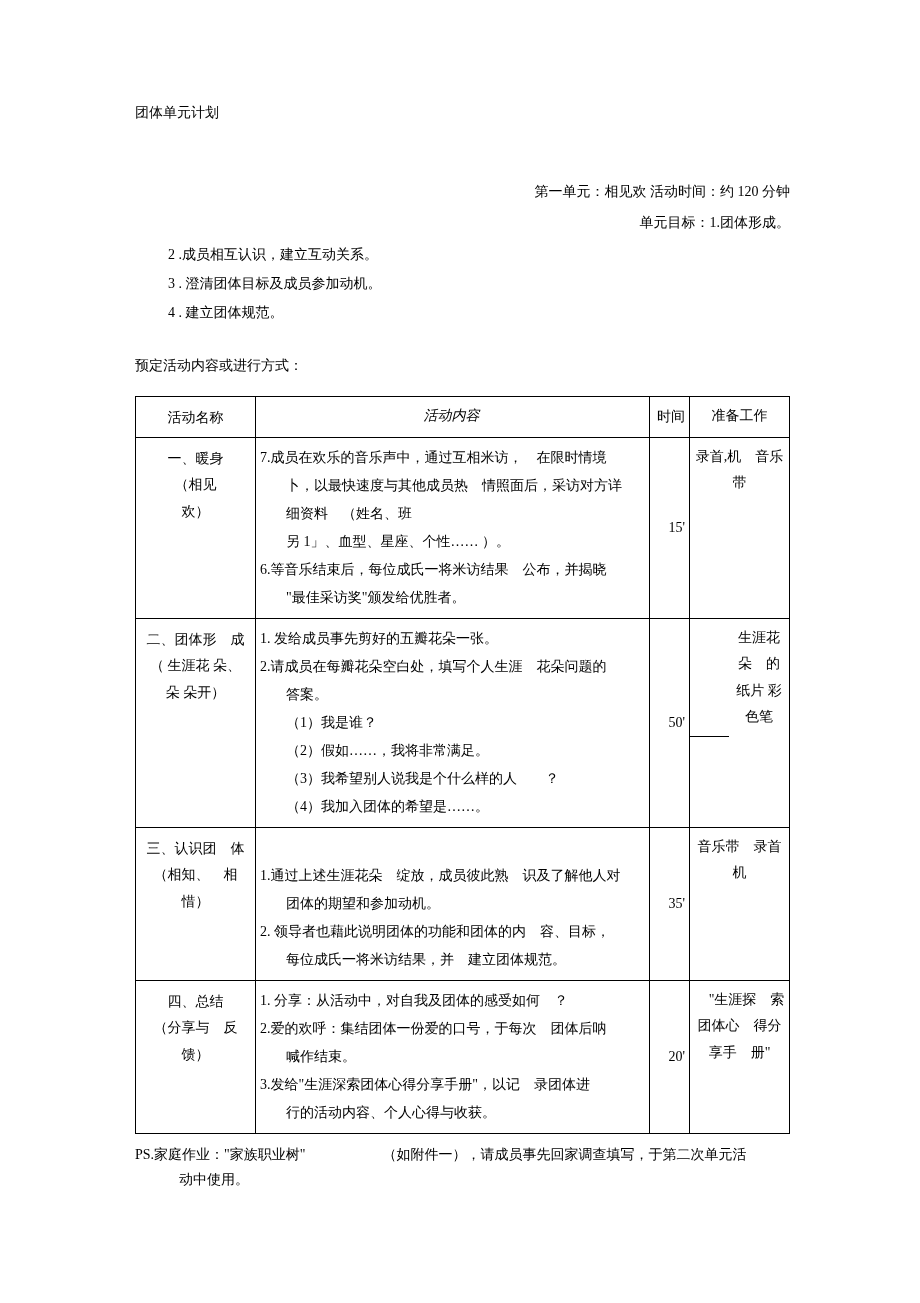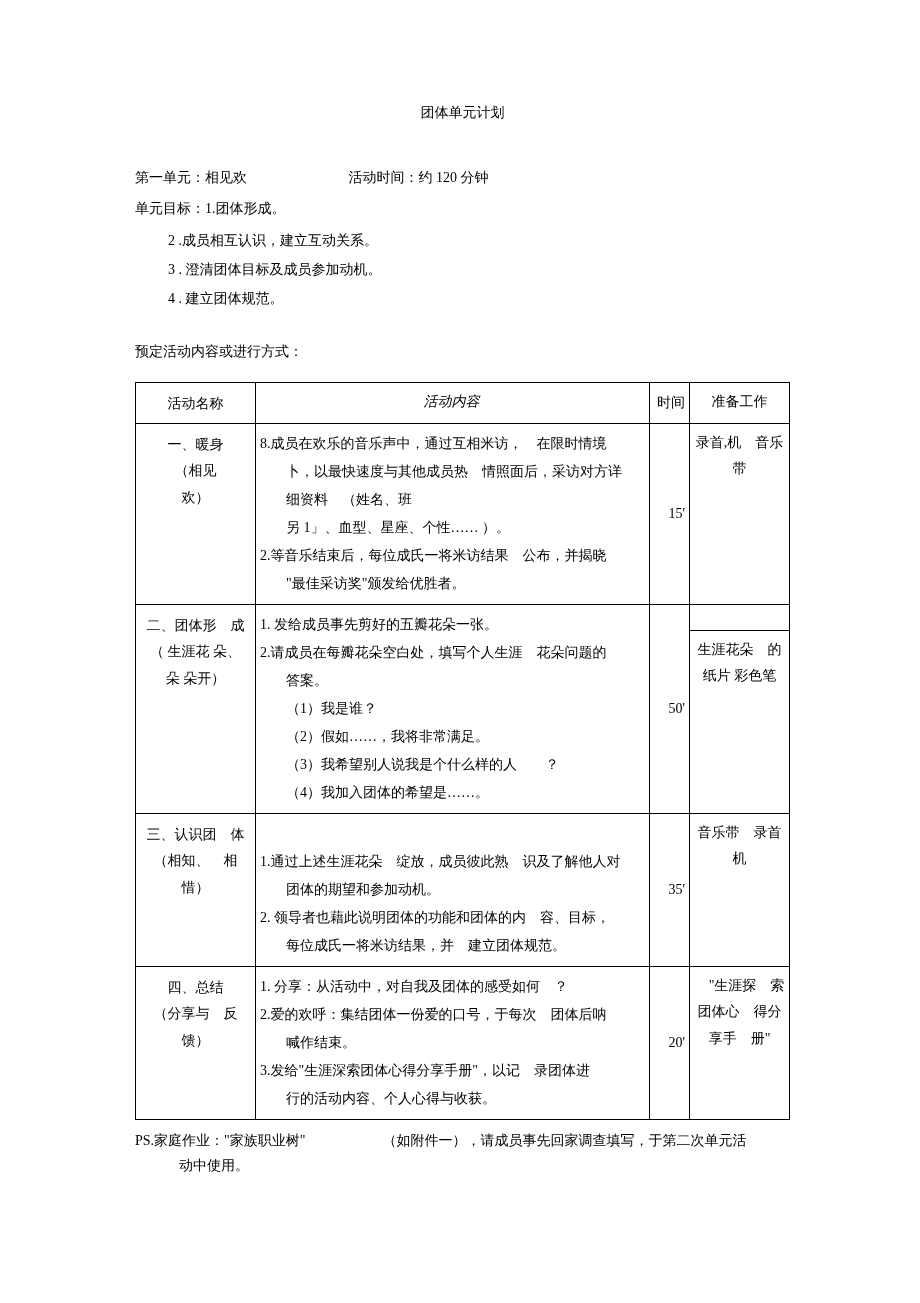--- a/index.html
+++ b/index.html
@@ -6,25 +6,26 @@
     body {
       font-family: "SimSun", "宋体", serif;
       font-size: 14px;
       line-height: 1.8;
       color: #000;
       background: #fff;
       width: 920px;
       padding: 100px 130px 100px 135px;
     }
     .title {
-      text-align: center;
-      margin-bottom: 40px;
+      text-align: left;
+      margin-bottom: 54px;
     }
     .header-line {
       margin-bottom: 6px;
+      text-align: right;
     }
     .header-line .unit-label {
       display: inline-block;
       width: 210px;
     }
     .goal-item {
       margin-left: 95px;
       margin-bottom: 4px;
     }
     .goal-item-2, .goal-item-3, .goal-item-4 {
@@ -121,25 +122,25 @@
     </tr>
   </thead>
   <tbody id="table-body">
       <tr>
         <td class="col-name">
           <span class="name-line">一、暖身</span>
           <span class="name-line">（相见</span>
           <span class="name-line">欢）</span>
         </td>
         <td class="col-content">
-          <span class="content-line ">8.成员在欢乐的音乐声中，通过互相米访，　在限时情境</span>
+          <span class="content-line ">7.成员在欢乐的音乐声中，通过互相米访，　在限时情境</span>
           <span class="content-line indent">卜，以最快速度与其他成员热　情照面后，采访对方详</span>
           <span class="content-line indent">细资料　（姓名、班</span>
           <span class="content-line indent">另 1」、血型、星座、个性…… ）。</span>
-          <span class="content-line ">2.等音乐结束后，每位成氏一将米访结果　公布，并揭晓</span>
+          <span class="content-line ">6.等音乐结束后，每位成氏一将米访结果　公布，并揭晓</span>
           <span class="content-line indent">"最佳采访奖"颁发给优胜者。</span>
         </td>
         <td class="col-time">15'</td>
         <td class="col-prep">
           <span class="prep-line">录首,机　音乐</span>
           <span class="prep-line">带</span>
         </td>
       </tr>
       <tr>
         <td class="col-name">
@@ -151,21 +152,21 @@
           <span class="content-line ">1. 发给成员事先剪好的五瓣花朵一张。</span>
           <span class="content-line ">2.请成员在每瓣花朵空白处，填写个人生涯　花朵问题的</span>
           <span class="content-line indent">答案。</span>
           <span class="content-line indent2">（1）我是谁？</span>
           <span class="content-line indent2">（2）假如……，我将非常满足。</span>
           <span class="content-line indent2">（3）我希望别人说我是个什么样的人　　？</span>
           <span class="content-line indent2">（4）我加入团体的希望是……。</span>
         </td>
         <td class="col-time">50'</td>
         <td class="col-prep" style="padding: 0px;">
-          <div style="display: flex; flex-direction: column; height: 100%;">
+          <div style="display: flex; flex-direction: row; height: 100%;">
             <div style="flex: 3 1 0%; border-bottom: 1px solid rgb(0, 0, 0);">&nbsp;</div>
             <div style="flex: 4 1 0%; padding: 6px 4px;">
               <span class="prep-line">生涯花朵　的</span>
               <span class="prep-line">纸片 彩色笔</span>
             </div>
           </div>
         </td>
       </tr>
       <tr>
         <td class="col-name">

